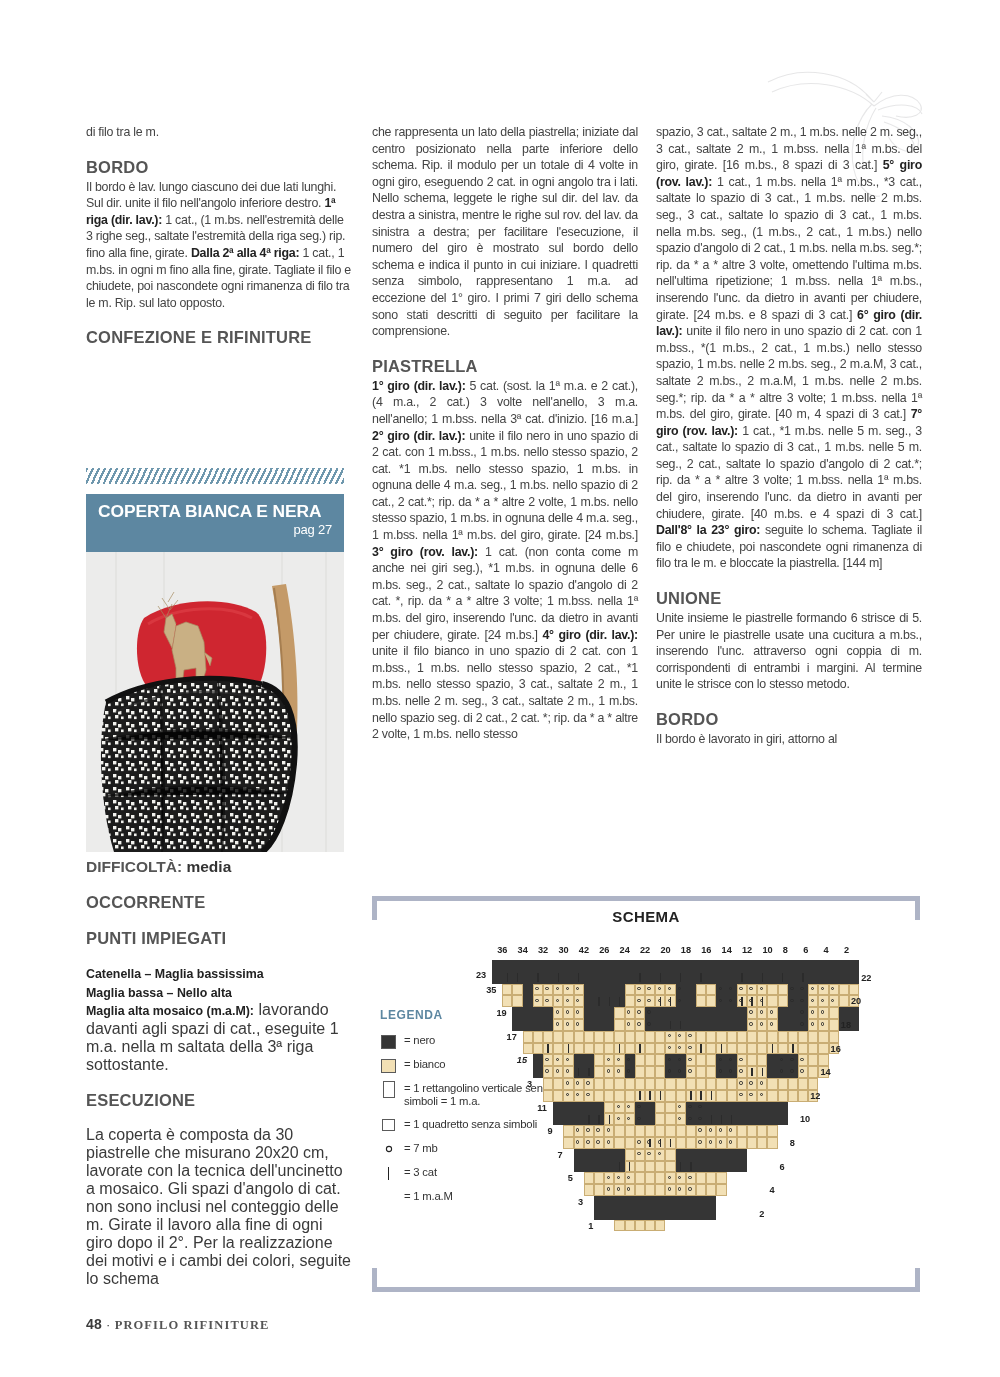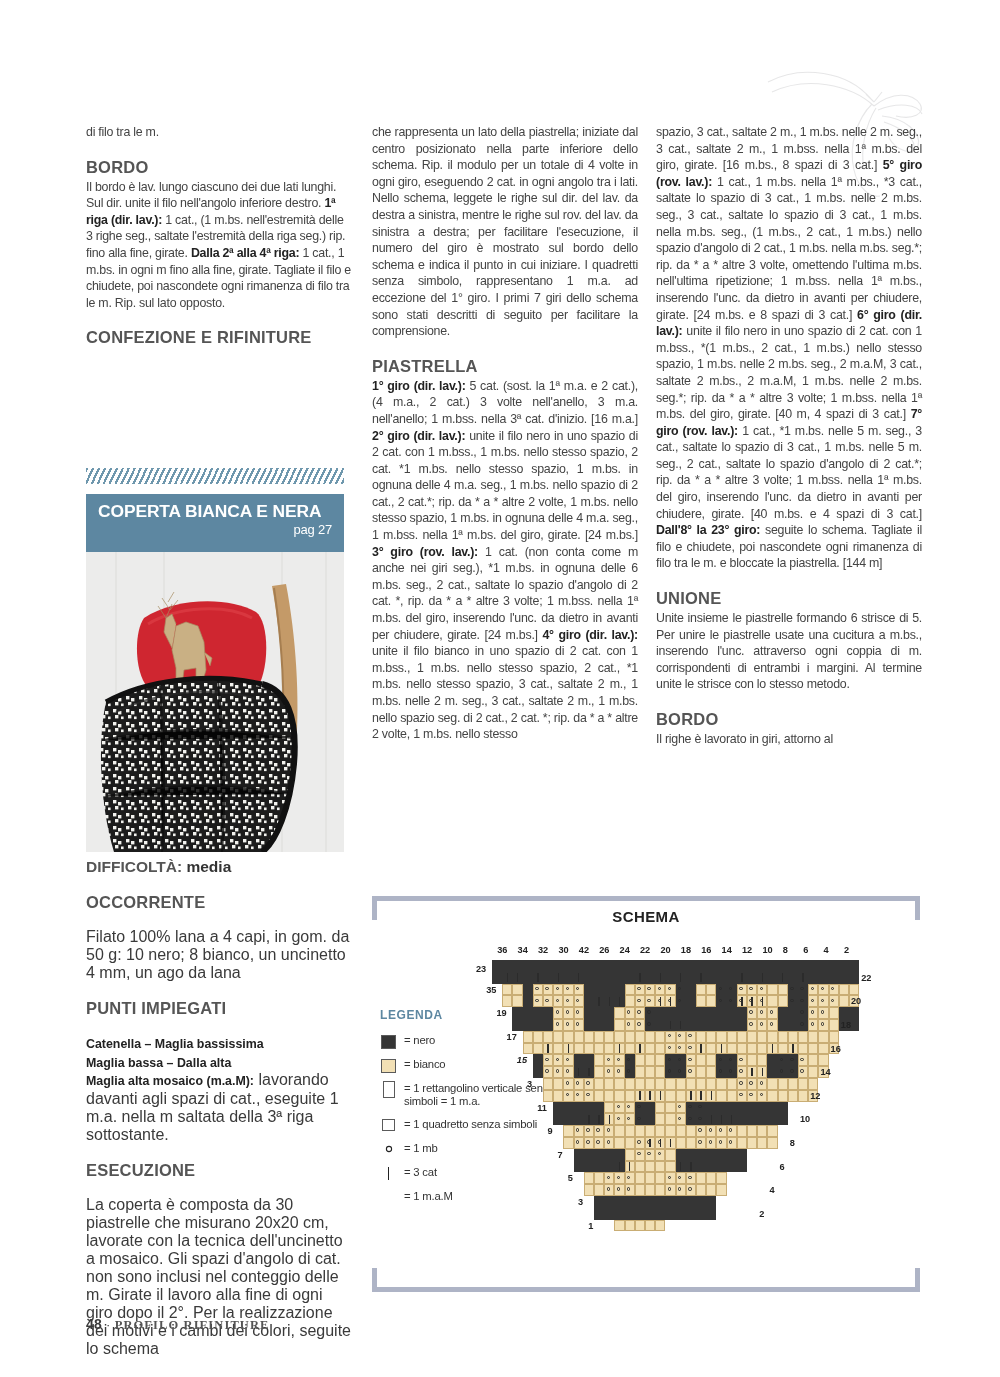--- a/index.html
+++ b/index.html
@@ -234,24 +234,23 @@
     </svg>
   </div>
 
   <div class="leftlower">
     <div class="difficolta">
       <span>DIFFICOLTÀ:</span>
       <span class="v">media</span>
     </div>
 
     <h2 class="sec">OCCORRENTE</h2>
-    <p class="para">Filato 100% lana a 4 capi, in gom. da 50 g: 10 nero; 8 bianco, un uncinetto 4 mm, un ago da lana</p>
 
     <h2 class="sec">PUNTI IMPIEGATI</h2>
-    <p class="para"><b class="bold-list">Catenella – Maglia bassissima</b><br><b class="bold-list">Maglia bassa – Dalla alta</b><br><b class="bold-list">Maglia alta mosaico (m.a.M):</b><span> lavorando davanti agli spazi di cat., eseguite 1 m.a. nella m saltata della 3ª riga sottostante.</span></p>
+    <p class="para"><b class="bold-list">Catenella – Maglia bassissima</b><br><b class="bold-list">Maglia bassa – Nello alta</b><br><b class="bold-list">Maglia alta mosaico (m.a.M):</b><span> lavorando davanti agli spazi di cat., eseguite 1 m.a. nella m saltata della 3ª riga sottostante.</span></p>
 
     <h2 class="sec">ESECUZIONE</h2>
     <p class="para">La coperta è composta da 30 piastrelle che misurano 20x20 cm, lavorate con la tecnica dell'uncinetto a mosaico. Gli spazi d'angolo di cat. non sono inclusi nel conteggio delle m. Girate il lavoro alla fine di ogni giro dopo il 2°. Per la realizzazione dei motivi e i cambi dei colori, seguite lo schema</p>
   </div>
 
   <div class="footer">
     <span class="pg">48</span>
     <span> · </span>
     <span class="mag">PROFILO RIFINITURE</span>
   </div>
@@ -263,21 +262,21 @@
     <p class="para justify"><b>1° giro (dir. lav.):</b><span> 5 cat. (sost. la 1ª m.a. e 2 cat.), (4 m.a., 2 cat.) 3 volte nell'anello, 3 m.a. nell'anello; 1 m.bss. nella 3ª cat. d'inizio. [16 m.a.] </span><b>2° giro (dir. lav.):</b><span> unite il filo nero in uno spazio di 2 cat. con 1 m.bss., 1 m.bs. nello stesso spazio, 2 cat. *1 m.bs. nello stesso spazio, 1 m.bs. in ognuna delle 4 m.a. seg., 1 m.bs. nello spazio di 2 cat., 2 cat.*; rip. da * a * altre 2 volte, 1 m.bs. nello stesso spazio, 1 m.bs. in ognuna delle 4 m.a. seg., 1 m.bss. nella 1ª m.bs. del giro, girate. [24 m.bs.] </span><b>3° giro (rov. lav.):</b><span> 1 cat. (non conta come m anche nei giri seg.), *1 m.bs. in ognuna delle 6 m.bs. seg., 2 cat., saltate lo spazio d'angolo di 2 cat. *, rip. da * a * altre 3 volte; 1 m.bss. nella 1ª m.bs. del giro, inserendo l'unc. da dietro in avanti per chiudere, girate. [24 m.bs.] </span><b>4° giro (dir. lav.):</b><span> unite il filo bianco in uno spazio di 2 cat. con 1 m.bss., 1 m.bs. nello stesso spazio, 2 cat., *1 m.bs. nello stesso spazio, 3 cat., saltate 2 m., 1 m.bs. nelle 2 m. seg., 3 cat., saltate 2 m., 1 m.bs. nello spazio seg. di 2 cat., 2 cat. *; rip. da * a * altre 2 volte, 1 m.bs. nello stesso</span></p>
   </div>
 
   <div class="col col-3">
     <p class="para justify"><span>spazio, 3 cat., saltate 2 m., 1 m.bs. nelle 2 m. seg., 3 cat., saltate 2 m., 1 m.bss. nella 1ª m.bs. del giro, girate. [16 m.bs., 8 spazi di 3 cat.] </span><b>5° giro (rov. lav.):</b><span> 1 cat., 1 m.bs. nella 1ª m.bs., *3 cat., saltate lo spazio di 3 cat., 1 m.bs. nelle 2 m.bs. seg., 3 cat., saltate lo spazio di 3 cat., 1 m.bs. nella m.bs. seg., (1 m.bs., 2 cat., 1 m.bs.) nello spazio d'angolo di 2 cat., 1 m.bs. nella m.bs. seg.*; rip. da * a * altre 3 volte, omettendo l'ultima m.bs. nell'ultima ripetizione; 1 m.bss. nella 1ª m.bs., inserendo l'unc. da dietro in avanti per chiudere, girate. [24 m.bs. e 8 spazi di 3 cat.] </span><b>6° giro (dir. lav.):</b><span> unite il filo nero in uno spazio di 2 cat. con 1 m.bss., *(1 m.bs., 2 cat., 1 m.bs.) nello stesso spazio, 1 m.bs. nelle 2 m.bs. seg., 2 m.a.M, 3 cat., saltate 2 m.bs., 2 m.a.M, 1 m.bs. nelle 2 m.bs. seg.*; rip. da * a * altre 3 volte; 1 m.bss. nella 1ª m.bs. del giro, girate. [40 m, 4 spazi di 3 cat.] </span><b>7° giro (rov. lav.):</b><span> 1 cat., *1 m.bs. nelle 5 m. seg., 3 cat., saltate lo spazio di 3 cat., 1 m.bs. nelle 5 m. seg., 2 cat., saltate lo spazio d'angolo di 2 cat.*; rip. da * a * altre 3 volte; 1 m.bss. nella 1ª m.bs. del giro, inserendo l'unc. da dietro in avanti per chiudere, girate. [40 m.bs. e 4 spazi di 3 cat.] </span><b>Dall'8° la 23° giro:</b><span> seguite lo schema. Tagliate il filo e chiudete, poi nascondete ogni rimanenza di filo tra le m. e bloccate la piastrella. [144 m]</span></p>
 
     <h2 class="sec">UNIONE</h2>
     <p class="para justify">Unite insieme le piastrelle formando 6 strisce di 5. Per unire le piastrelle usate una cucitura a m.bs., inserendo l'unc. attraverso ogni coppia di m. corrispondenti di entrambi i margini. Al termine unite le strisce con lo stesso metodo.</p>
 
     <h2 class="sec">BORDO</h2>
-    <p class="para justify">Il righe è lavorato in giri, attorno al</p>
+    <p class="para justify">Il bordo è lavorato in giri, attorno al</p>
   </div>
 
   <div class="schema">
     <div class="bracket bk-top"></div>
     <div class="bracket bk-tl"></div>
     <div class="bracket bk-tr"></div>
     <div class="bracket bk-bot"></div>
     <div class="bracket bk-bl"></div>
     <div class="bracket bk-br"></div>
 
@@ -313,21 +312,21 @@
           </span>
         <span class="leg-txt">= 1 quadretto senza simboli</span>
       </div>
 
       <div class="leg-row">
         <span class="leg-sym">
           <svg width="8" height="8" viewBox="0 0 8 8">
               <circle cx="4" cy="4" r="2.6" fill="none" stroke="#222" stroke-width="1.1"></circle>
             </svg>
         </span>
-        <span class="leg-txt">= 1 mb</span>
+        <span class="leg-txt">= 7 mb</span>
       </div>
 
       <div class="leg-row">
         <span class="leg-sym">
             <span class="sym-bar"></span>
           </span>
         <span class="leg-txt">= 3 cat</span>
       </div>
 
       <div class="leg-row">
@@ -1124,21 +1123,21 @@
           <div class="numlbl" style="left: 168.4px; top: -15px;">20</div>
           <div class="numlbl" style="left: 188.8px; top: -15px;">18</div>
           <div class="numlbl" style="left: 209.2px; top: -15px;">16</div>
           <div class="numlbl" style="left: 229.6px; top: -15px;">14</div>
           <div class="numlbl" style="left: 250px; top: -15px;">12</div>
           <div class="numlbl" style="left: 270.4px; top: -15px;">10</div>
           <div class="numlbl" style="left: 290.8px; top: -15px;">8</div>
           <div class="numlbl" style="left: 311.2px; top: -15px;">6</div>
           <div class="numlbl" style="left: 331.6px; top: -15px;">4</div>
           <div class="numlbl" style="left: 352px; top: -15px;">2</div>
-          <div class="numlbl" style="left: -16px; top: 4px;">23</div>
+          <div class="numlbl" style="left: -16px; top: 10px;">23</div>
           <div class="numlbl" style="left: -5.8px; top: 24.6px;">35</div>
           <div class="numlbl" style="left: 4.4px; top: 48.2px;">19</div>
           <div class="numlbl" style="left: 14.6px; top: 71.8px;">17</div>
           <div class="numlbl" style="left: 24.8px; top: 95.4px; font-style: italic;">15</div>
           <div class="numlbl" style="left: 35px; top: 119px;">3</div>
           <div class="numlbl" style="left: 45.2px; top: 142.6px;">11</div>
           <div class="numlbl" style="left: 55.4px; top: 166.2px;">9</div>
           <div class="numlbl" style="left: 65.6px; top: 189.8px;">7</div>
           <div class="numlbl" style="left: 75.8px; top: 213.4px;">5</div>
           <div class="numlbl" style="left: 86px; top: 237px;">3</div>

